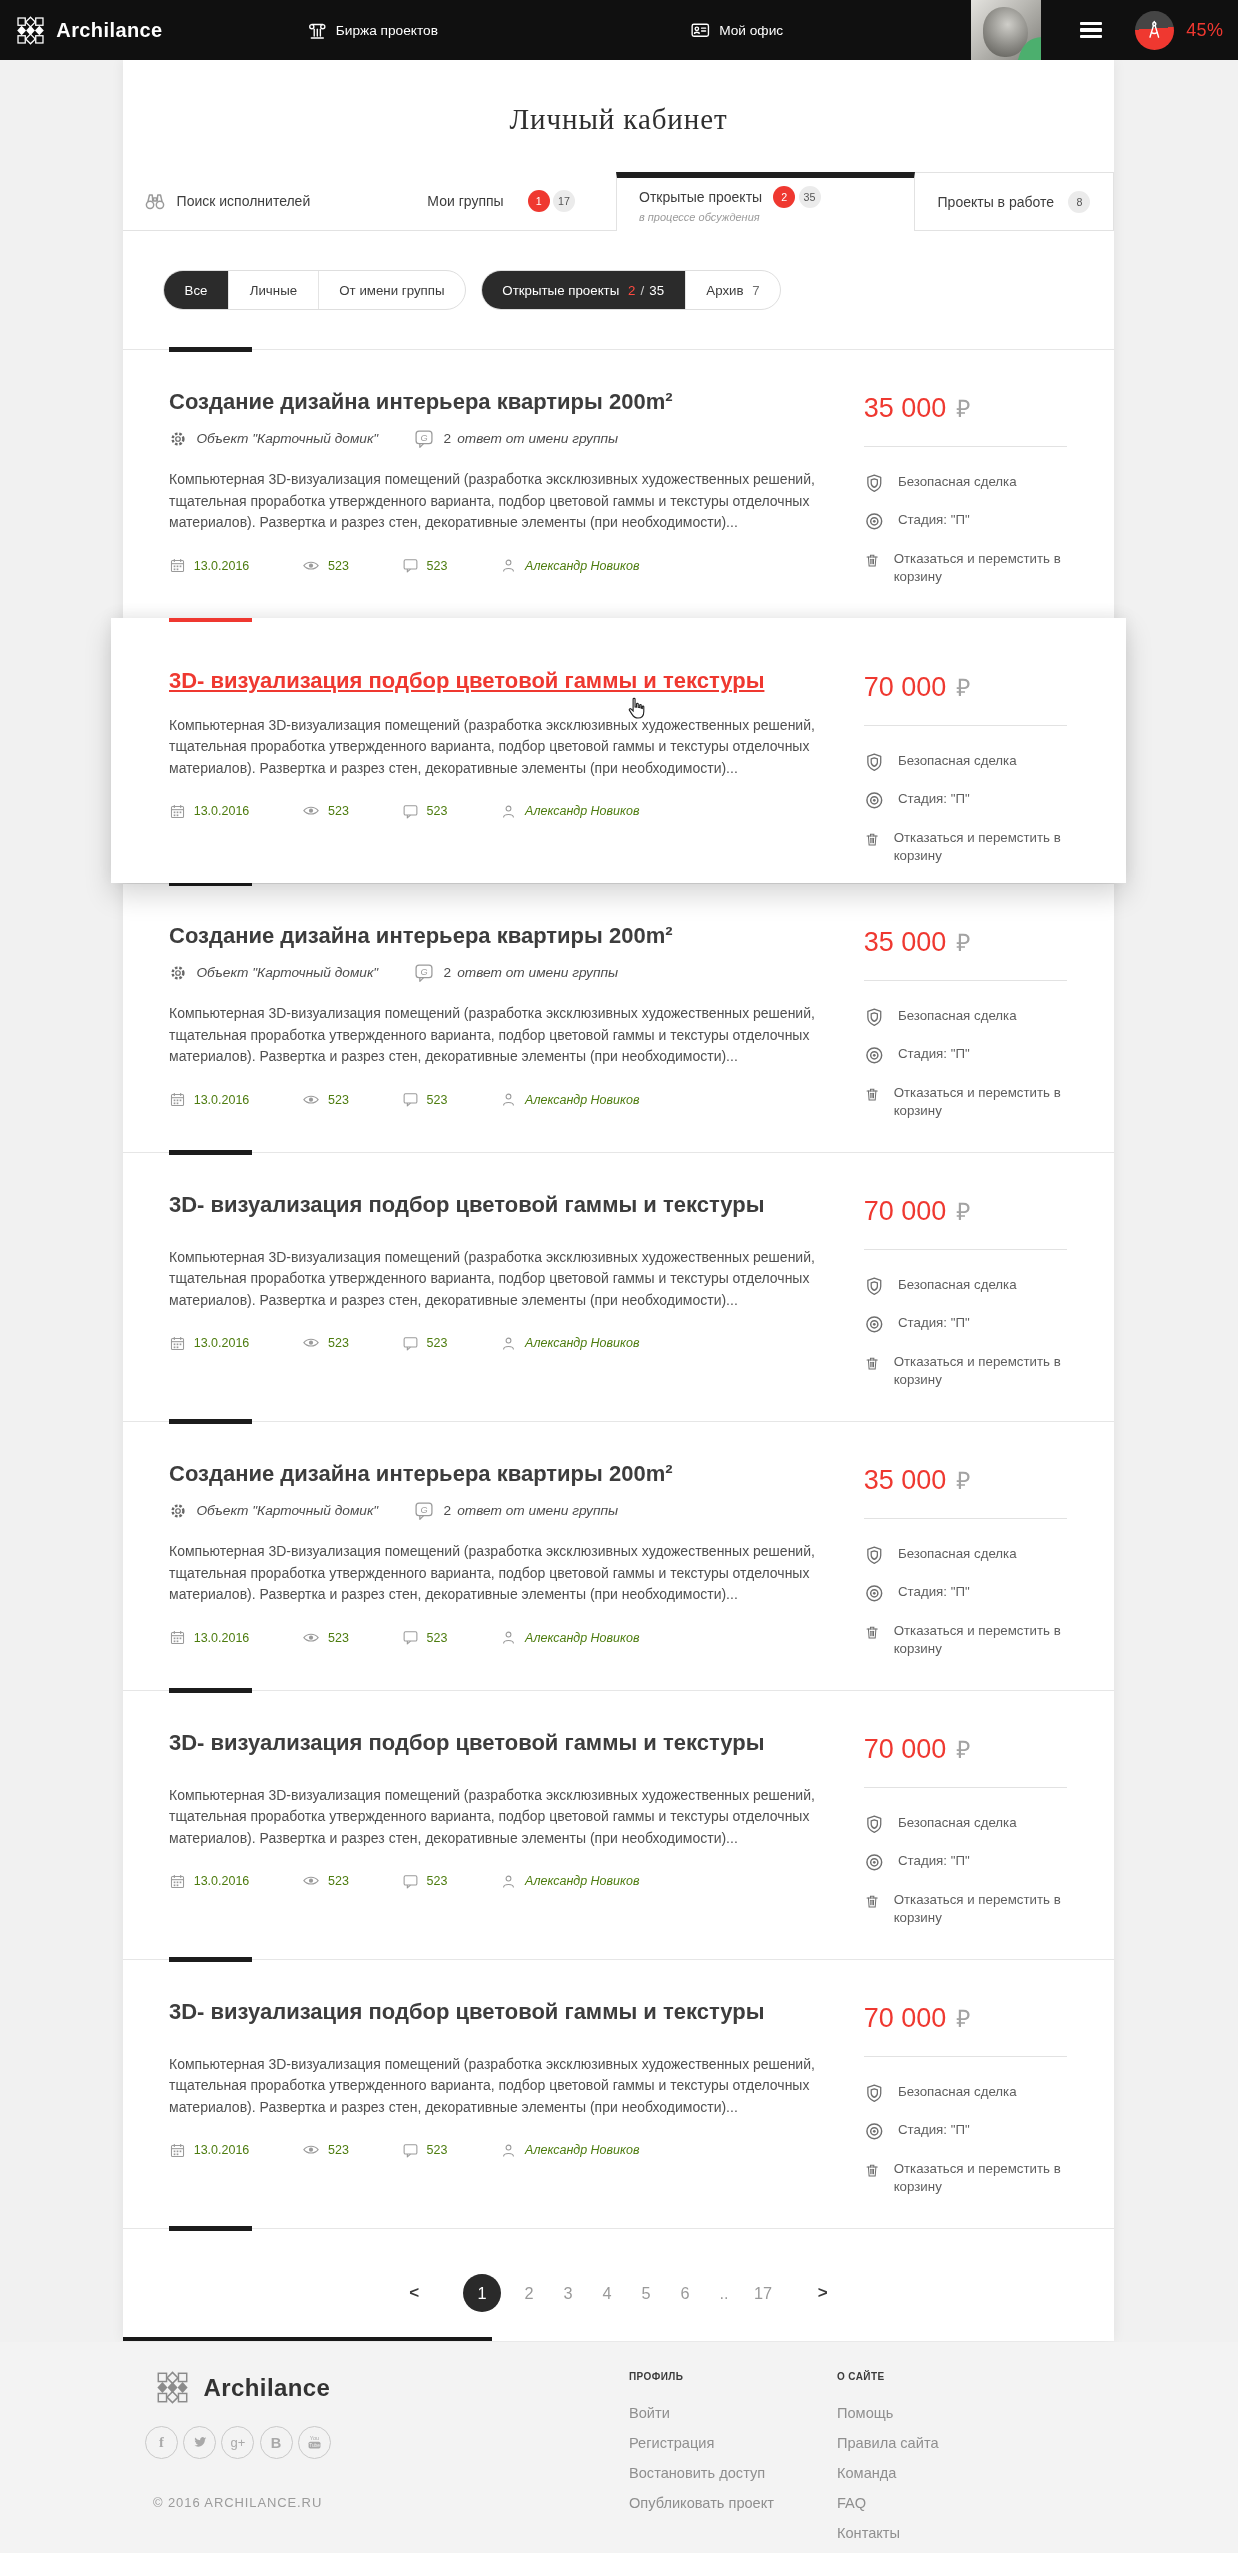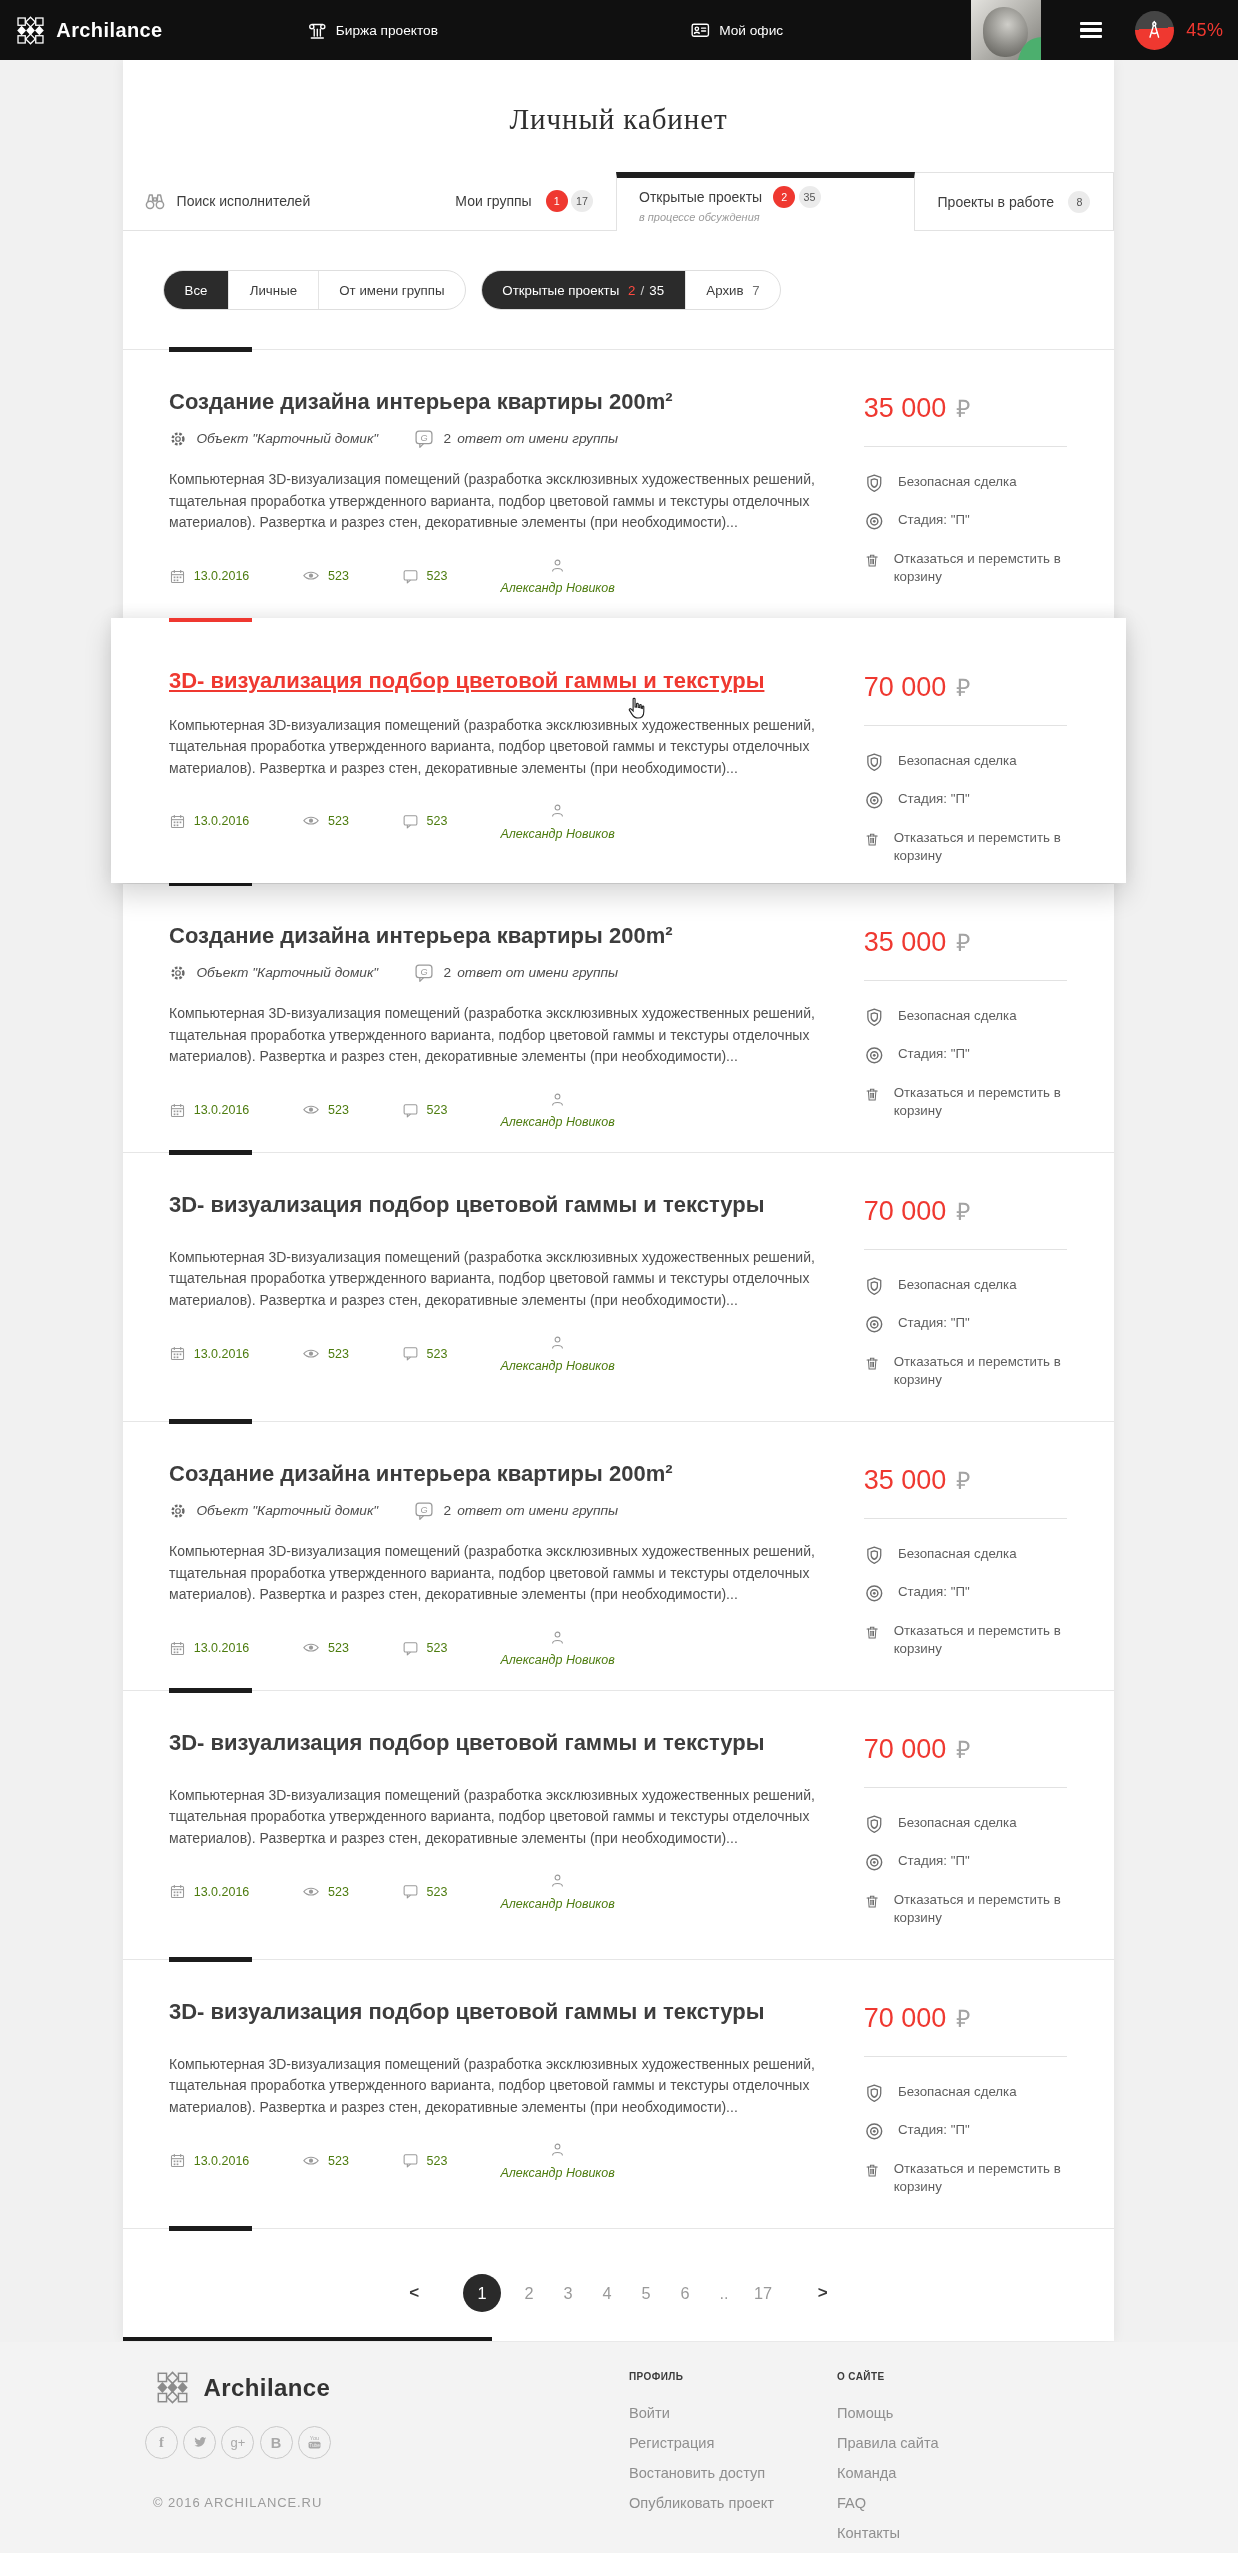--- a/index.html
+++ b/index.html
@@ -52,21 +52,21 @@
   }
   .panel::after { content:""; position:absolute; left:0; bottom:0; width:369px; height:4.3px; background:#181818; }
 
   .head-block { height:112px; display:flex; align-items:center; justify-content:center; }
   .page-title { font-family:"Liberation Serif", serif; font-weight:400; font-size:29px; color:#2e2e2e; letter-spacing:0.9px; margin:0; padding-top:6.9px; }
 
   
   .tabs { display:flex; align-items:stretch; height:59px; border-bottom:0.9px solid #e2e2e2; padding-left:20.6px; }
   .tab { display:flex; align-items:center; font-size:14px; color:#3d3d3d; cursor:pointer; }
   .tab-plain { gap:11px; }
-  .tab-groups { margin-left:auto; margin-right:23px; gap:3px; }
+  .tab-groups { margin-left:auto; margin-right:41px; gap:13px; }
   .badges { display:flex; align-items:center; margin-left:11px; }
   .b { width:22px; height:22px; border-radius:50%; display:inline-flex; align-items:center; justify-content:center; font-size:10.7px; }
   .b-red { background:#ef3830; color:#fff; z-index:1; }
   .b-gray { background:#ebebeb; color:#555; margin-left:3.4px; }
   .tab-box {
     border:0.9px solid #e2e2e2; border-bottom:none; padding:0 22px;
   }
   .tab-active {
     border-top:6px solid #1f1f1f; background:#fff; margin-bottom:-0.9px; z-index:2;
     flex-direction:column; justify-content:center; align-items:flex-start; width:299px;
@@ -92,21 +92,21 @@
   .card-inner { display:flex; }
   .card-main { width:738px; }
   .card-title { margin:0; font-size:22px; font-weight:bold; color:#3d3d3d; cursor:pointer; display:inline-block; }
   .obj-row { display:flex; align-items:center; margin-top:13.7px; font-size:13.7px; font-style:italic; color:#4c4c4c; }
   .obj-row .txt { margin-left:9.4px; }
   .replies { display:flex; align-items:center; margin-left:36px; }
   .replies .num { font-style:normal; margin:0 6px 0 9.4px; color:#4c4c4c; }
   .desc { margin:20.6px 0 0; font-size:14px; line-height:21.5px; color:#505050; max-width:777px; }
   .meta { display:flex; align-items:center; margin-top:23px; font-size:12.5px; color:#4d7c0f; }
   .meta .m { display:flex; align-items:center; gap:7.7px; margin-right:53px; }
-  .meta .author { font-style:italic;flex-direction:column; }
+  .meta .author { font-style:italic; }
   .card-side { width:216px; margin-left:auto; padding-top:1.7px; }
   .price { display:flex; align-items:baseline; }
   .amount { color:#ef3830; font-size:27px; }
   .cur { color:#a3a3a3; font-size:24px; margin-left:10.3px; }
   .side-div { border-bottom:0.9px solid #e2e2e2; margin:22px 0 26px; }
   .srow { display:flex; align-items:flex-start; gap:13.7px; margin-bottom:18px; font-size:13.3px; color:#5e5e5e; line-height:18px; cursor:default; }
   .srow span { max-width:176px; }
   .srow-link { cursor:pointer; }
 
   

